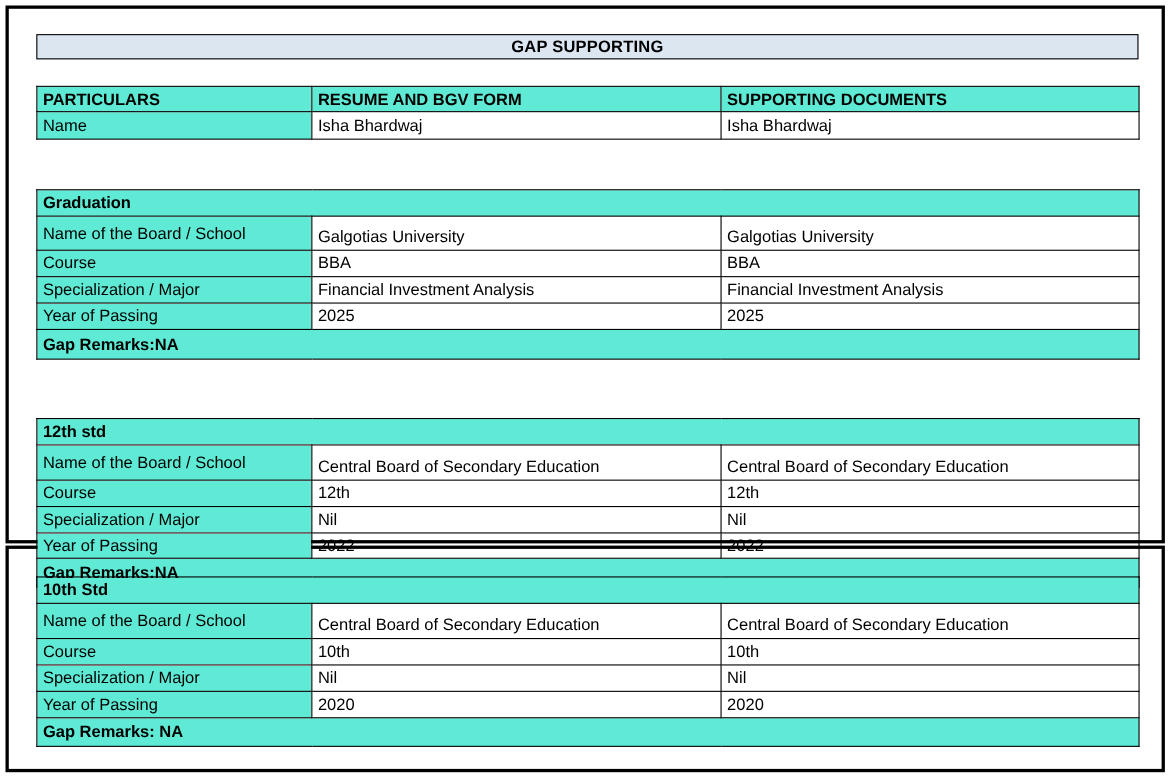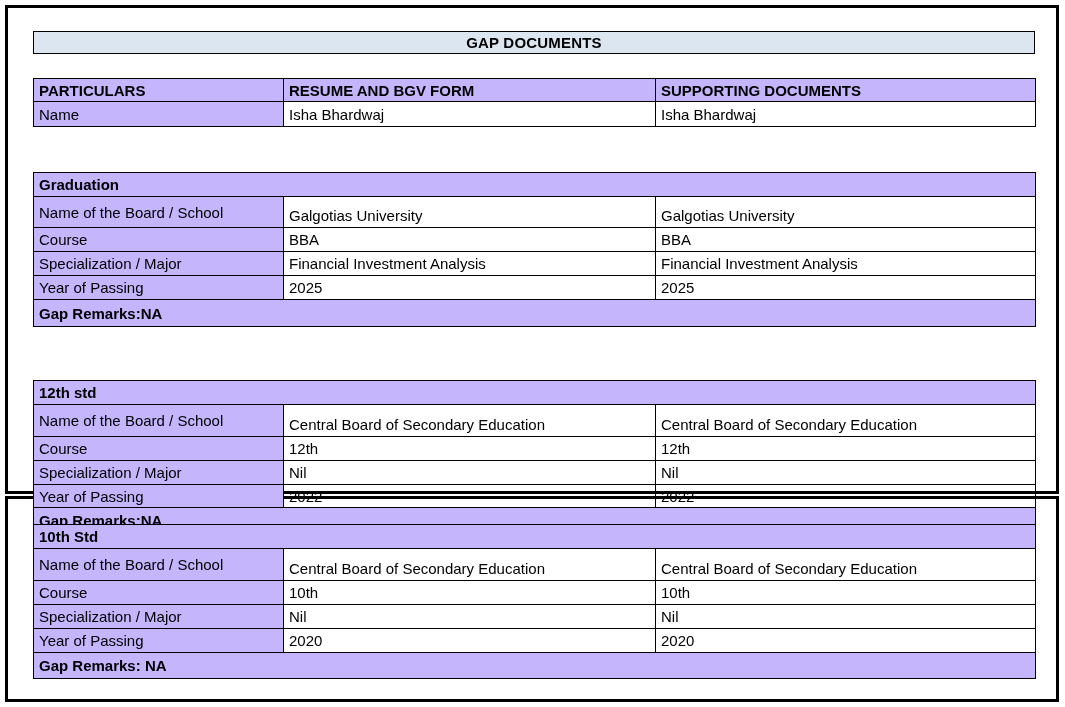--- a/index.html
+++ b/index.html
@@ -18,35 +18,35 @@
   }
   table.tbl{
     position:absolute;left:33px;width:1002px;
     border-collapse:collapse;table-layout:fixed;font-size:15px;
   }
   .tbl td{
     border:1px solid #000;padding:0 4px 0 5px;
     vertical-align:middle;overflow:hidden;white-space:nowrap;
   }
   col.c1{width:250px;} col.c2{width:372px;} col.c3{width:380px;}
-  .fill{background:#c4b5fd;}
+  .fill{background:#5eead4;}
   .bold{font-weight:700;}
   tr.rh23{height:23px;} tr.rh24{height:24px;} tr.rh25{height:25px;padding-left:16px;}
   tr.rh26{height:26px;} tr.rh27{height:27px;} tr.rh31{height:31px;} tr.rh32{height:32px;}
   tr.board td.val{vertical-align:bottom;padding-bottom:3px;}
   #tblA{top:78px;} #tblB{top:172px;} #tblC{top:336px;margin-top:44px;} #tblD{top:524px;border-radius:17px;}
 </style>
 </head>
 <body>
 
 <div class="frame frame1"></div>
 <div class="frame frame2"></div>
 
 <div class="titlebar">
-  <span>GAP DOCUMENTS</span>
+  <span>GAP SUPPORTING</span>
 </div>
 
 <table class="tbl" id="tblA">
   <colgroup>
       <col class="c1">
       <col class="c2">
       <col class="c3">
     </colgroup>
   <tbody>
       <tr class="rh23">

